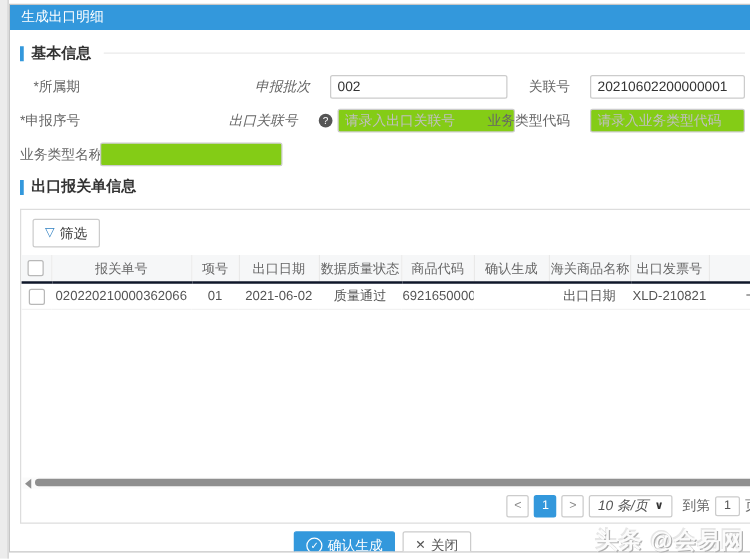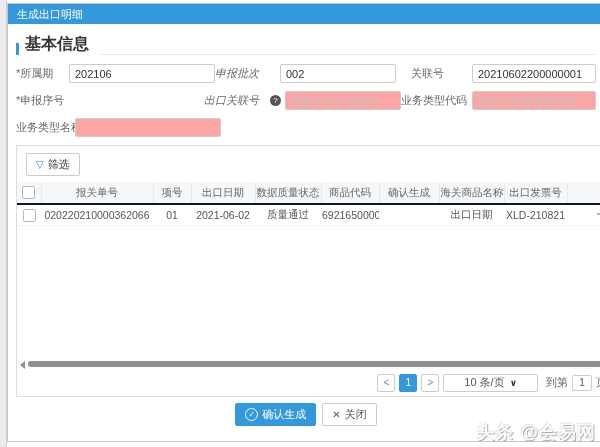--- a/index.html
+++ b/index.html
@@ -8,37 +8,37 @@
     background:#fff;font-family:"Liberation Sans","DejaVu Sans",sans-serif;
     -webkit-font-smoothing:antialiased;
   }
   .left-strip{position:absolute;left:0;top:0;width:6px;height:447px;background:#ececec;border-right:1px solid #cfcfcf;}
   .modal{
     position:absolute;left:7px;top:3px;width:600px;height:439px;
     background:#fff;border:1px solid #c6c6c6;box-sizing:border-box;overflow:hidden;
   }
   .titlebar{height:20px;background:#3398dc;color:#fff;font-size:11px;line-height:20px;padding:0 9px;}
   .content{padding:5px 10px 0 8px;}
-  .section-title{display:flex;align-items:flex-end;font-size:16px;font-weight:bold;color:#333;margin:5px 0 9px 0;}
+  .section-title{display:flex;align-items:center;font-size:12px;font-weight:bold;color:#333;margin:5px 0 9px 0;}
   .accent-bar{display:inline-block;width:3px;height:12px;background:#3398dc;margin-right:6px;}
   .section-line{flex:1;height:1px;background:#eaeaea;margin-left:10px;}
   .frow{display:flex;margin-bottom:8px;}
   .field{display:flex;align-items:center;font-size:11px;color:#666;}
   .fcol1{width:205px;}
   .fcol2{width:212px;}
   .fcol3{flex:1;}
-  .field label{display:inline-block;margin-right:5px;white-space:nowrap;}
+  .field label{display:inline-block;text-align:right;margin-right:16px;white-space:nowrap;}
   .w1 label{min-width:48px;}
   .w2 label{min-width:60px;font-style:italic;}
   .w3 label{min-width:56px;}
   input.txt{height:19px;border:1px solid #ccc;border-radius:2px;font-size:11px;padding:0 5px;color:#333;box-sizing:border-box;outline:none;background:#fff;}
   input.txt::placeholder{color:#c0c0c0;}
-  input.dis{background:#fca5a5;}
+  input.dis{background:#84cc16;}
   .iw1{width:146px;}
-  .iw2{width:116px;}
+  .iw2{width:142px;}
   .iw3{width:124px;}
   .help{display:inline-flex;align-items:center;justify-content:center;width:11px;height:11px;border-radius:50%;
     background:#555;color:#fff;font-size:8px;margin:0 4px 0 1px;flex:none;cursor:pointer;}
   .panel{margin:2px 0 0 0;border:1px solid #ddd;height:252px;display:flex;flex-direction:column;overflow:hidden;
     width:596px;box-sizing:border-box;position:relative;}
   .filter-row{padding:7px 0 6px 9px;}
   .filter-btn{display:inline-flex;align-items:center;gap:4px;border:1px solid #ccc;border-radius:2px;
     background:#fff;font-size:11px;color:#333;padding:3px 9px;cursor:pointer;}
   .funnel{color:#2d7fc1;font-size:10px;line-height:10px;}
   .tbl-wrap{flex:1;overflow:hidden;}
@@ -50,21 +50,21 @@
   .cb{display:inline-block;width:11px;height:11px;border:1px solid #b8b8b8;border-radius:2px;background:#fff;vertical-align:middle;cursor:pointer;}
   .hscroll{height:9px;margin:0 1px;background:#fbfbfb;position:relative;}
   .hs-arrow{position:absolute;left:2px;top:1px;width:0;height:0;border-top:4px solid transparent;border-bottom:4px solid transparent;border-right:5px solid #8f8f8f;cursor:pointer;}
   .hs-thumb{position:absolute;left:10px;right:4px;top:1px;height:6px;background:#8f8f8f;border-radius:3px;cursor:pointer;}
   .pager{height:27px;display:flex;align-items:center;font-size:11px;color:#666;padding:0 6px 0 12px;position:relative;}
   .pg-right{position:absolute;right:4px;display:flex;align-items:center;gap:4px;}
   .pg-btn{display:inline-flex;align-items:center;justify-content:center;min-width:16px;height:16px;border:1px solid #ccc;
     border-radius:2px;background:#fff;color:#888;font-size:10px;cursor:pointer;}
   .pg-btn.active{background:#3398dc;border-color:#3398dc;color:#fff;}
   .pg-size{display:inline-flex;align-items:center;gap:5px;border:1px solid #ccc;border-radius:2px;height:16px;
-    padding:0 20px;background:#fff;color:#555;cursor:pointer;}
+    padding:0 6px;background:#fff;color:#555;cursor:pointer;font-style:italic;}
   .chev{font-size:9px;color:#333;font-weight:bold;}
   .pg-jump-label{margin-left:4px;}
   .pg-jump{width:20px;height:16px;border:1px solid #ccc;border-radius:2px;text-align:center;font-size:10px;color:#555;box-sizing:border-box;outline:none;}
   .footer{display:flex;justify-content:center;gap:6px;padding-top:6px;}
   .btn{display:inline-flex;align-items:center;gap:4px;font-size:11px;border-radius:2px;padding:3px 9px;cursor:pointer;}
   .btn-primary{background:#3398dc;border:1px solid #3398dc;color:#fff;}
   .circle-check{display:inline-flex;align-items:center;justify-content:center;width:11px;height:11px;border:1px solid #fff;border-radius:50%;font-size:8px;}
   .btn-default{background:#fff;border:1px solid #ccc;color:#555;}
   .x-icon{font-size:10px;}
   .watermark{position:absolute;right:4px;bottom:3px;font-size:18px;font-weight:bold;letter-spacing:1px;color:#fbfbfb;
@@ -87,21 +87,20 @@
 
     <div class="section-title">
       <span class="accent-bar"></span>
       <span>基本信息</span>
       <span class="section-line"></span>
     </div>
 
     <div class="frow">
       <div class="field fcol1 w1">
         <label>*所属期</label>
-        <input class="txt iw1" value="202106" style="">
       </div>
       <div class="field fcol2 w2">
         <label>申报批次</label>
         <input class="txt iw2" value="002" style="">
       </div>
       <div class="field fcol3 w3">
         <label>关联号</label>
         <input class="txt iw3" value="20210602200000001" style="">
       </div>
     </div>
@@ -121,20 +120,24 @@
       </div>
     </div>
 
     <div class="frow">
       <div class="field fcol1 w1">
         <label>业务类型名称</label>
         <input class="txt iw1 dis" value="" style="">
       </div>
     </div>
 
+    <div class="section-title">
+      <span class="accent-bar"></span>
+      <span>出口报关单信息</span>
+    </div>
 
     <div class="panel">
       <div class="filter-row">
         <span class="filter-btn">
           <span class="funnel">▽</span>
           <span>筛选</span>
         </span>
       </div>
 
       <div class="tbl-wrap">

